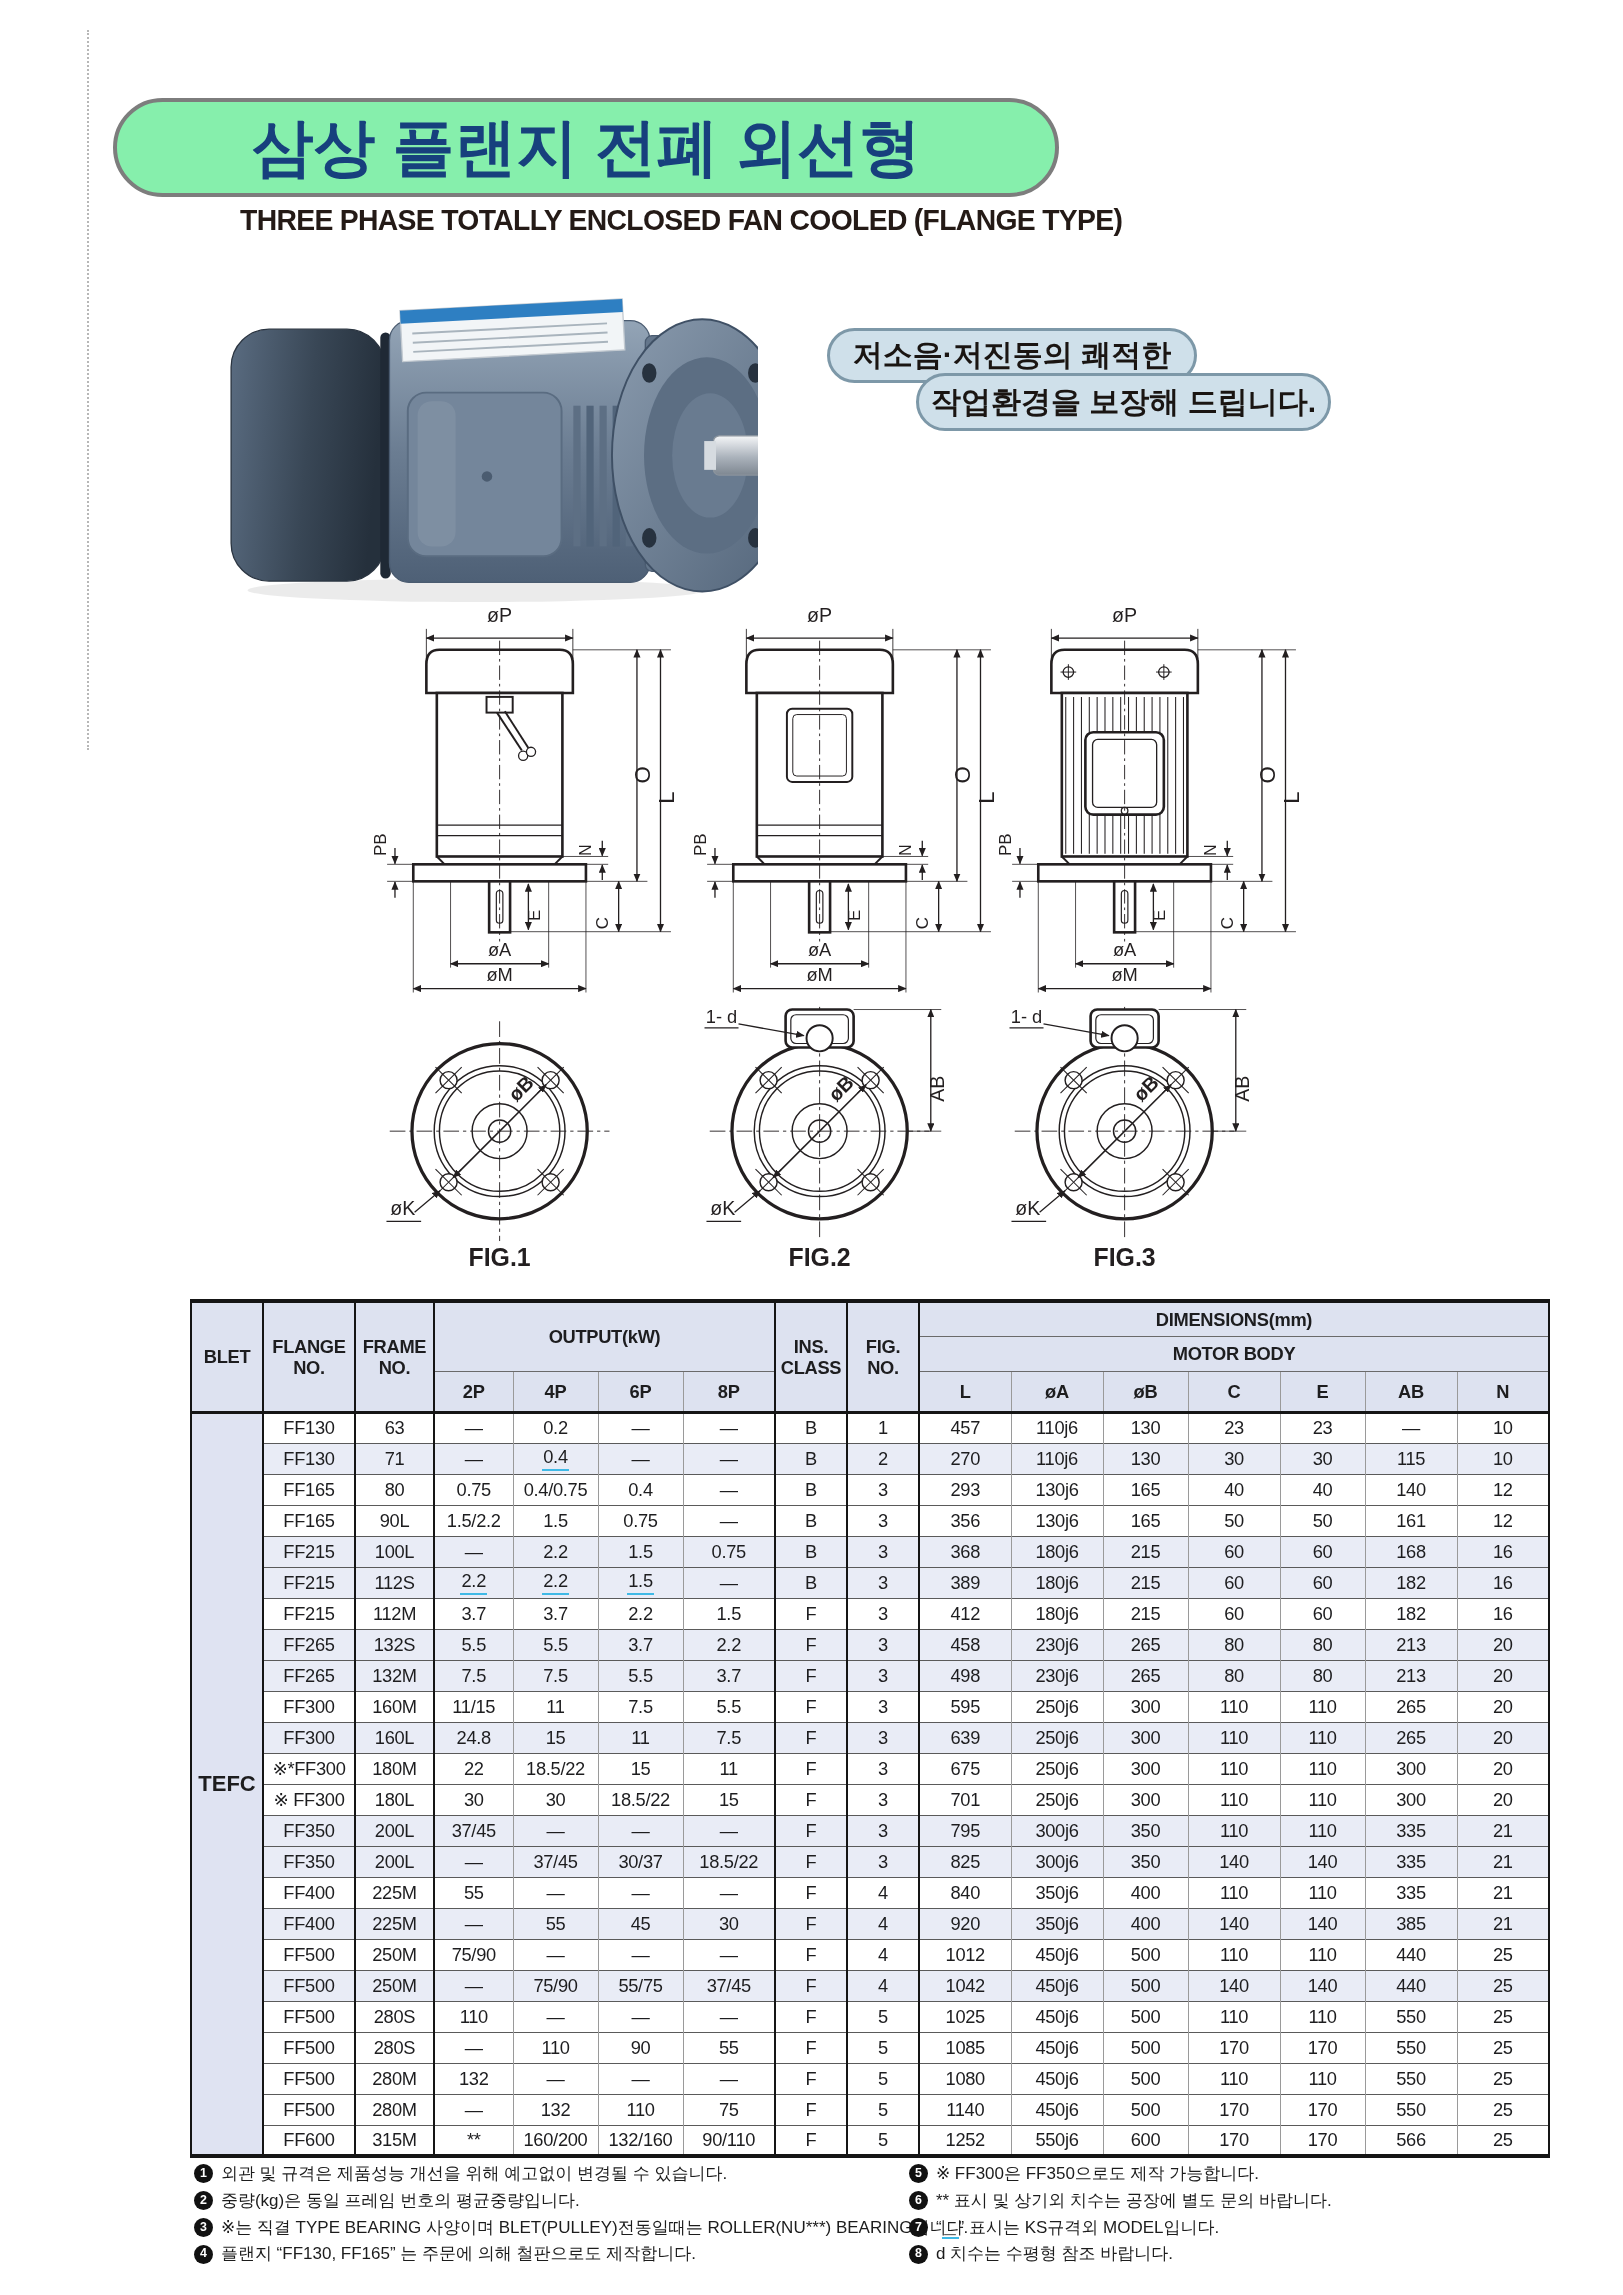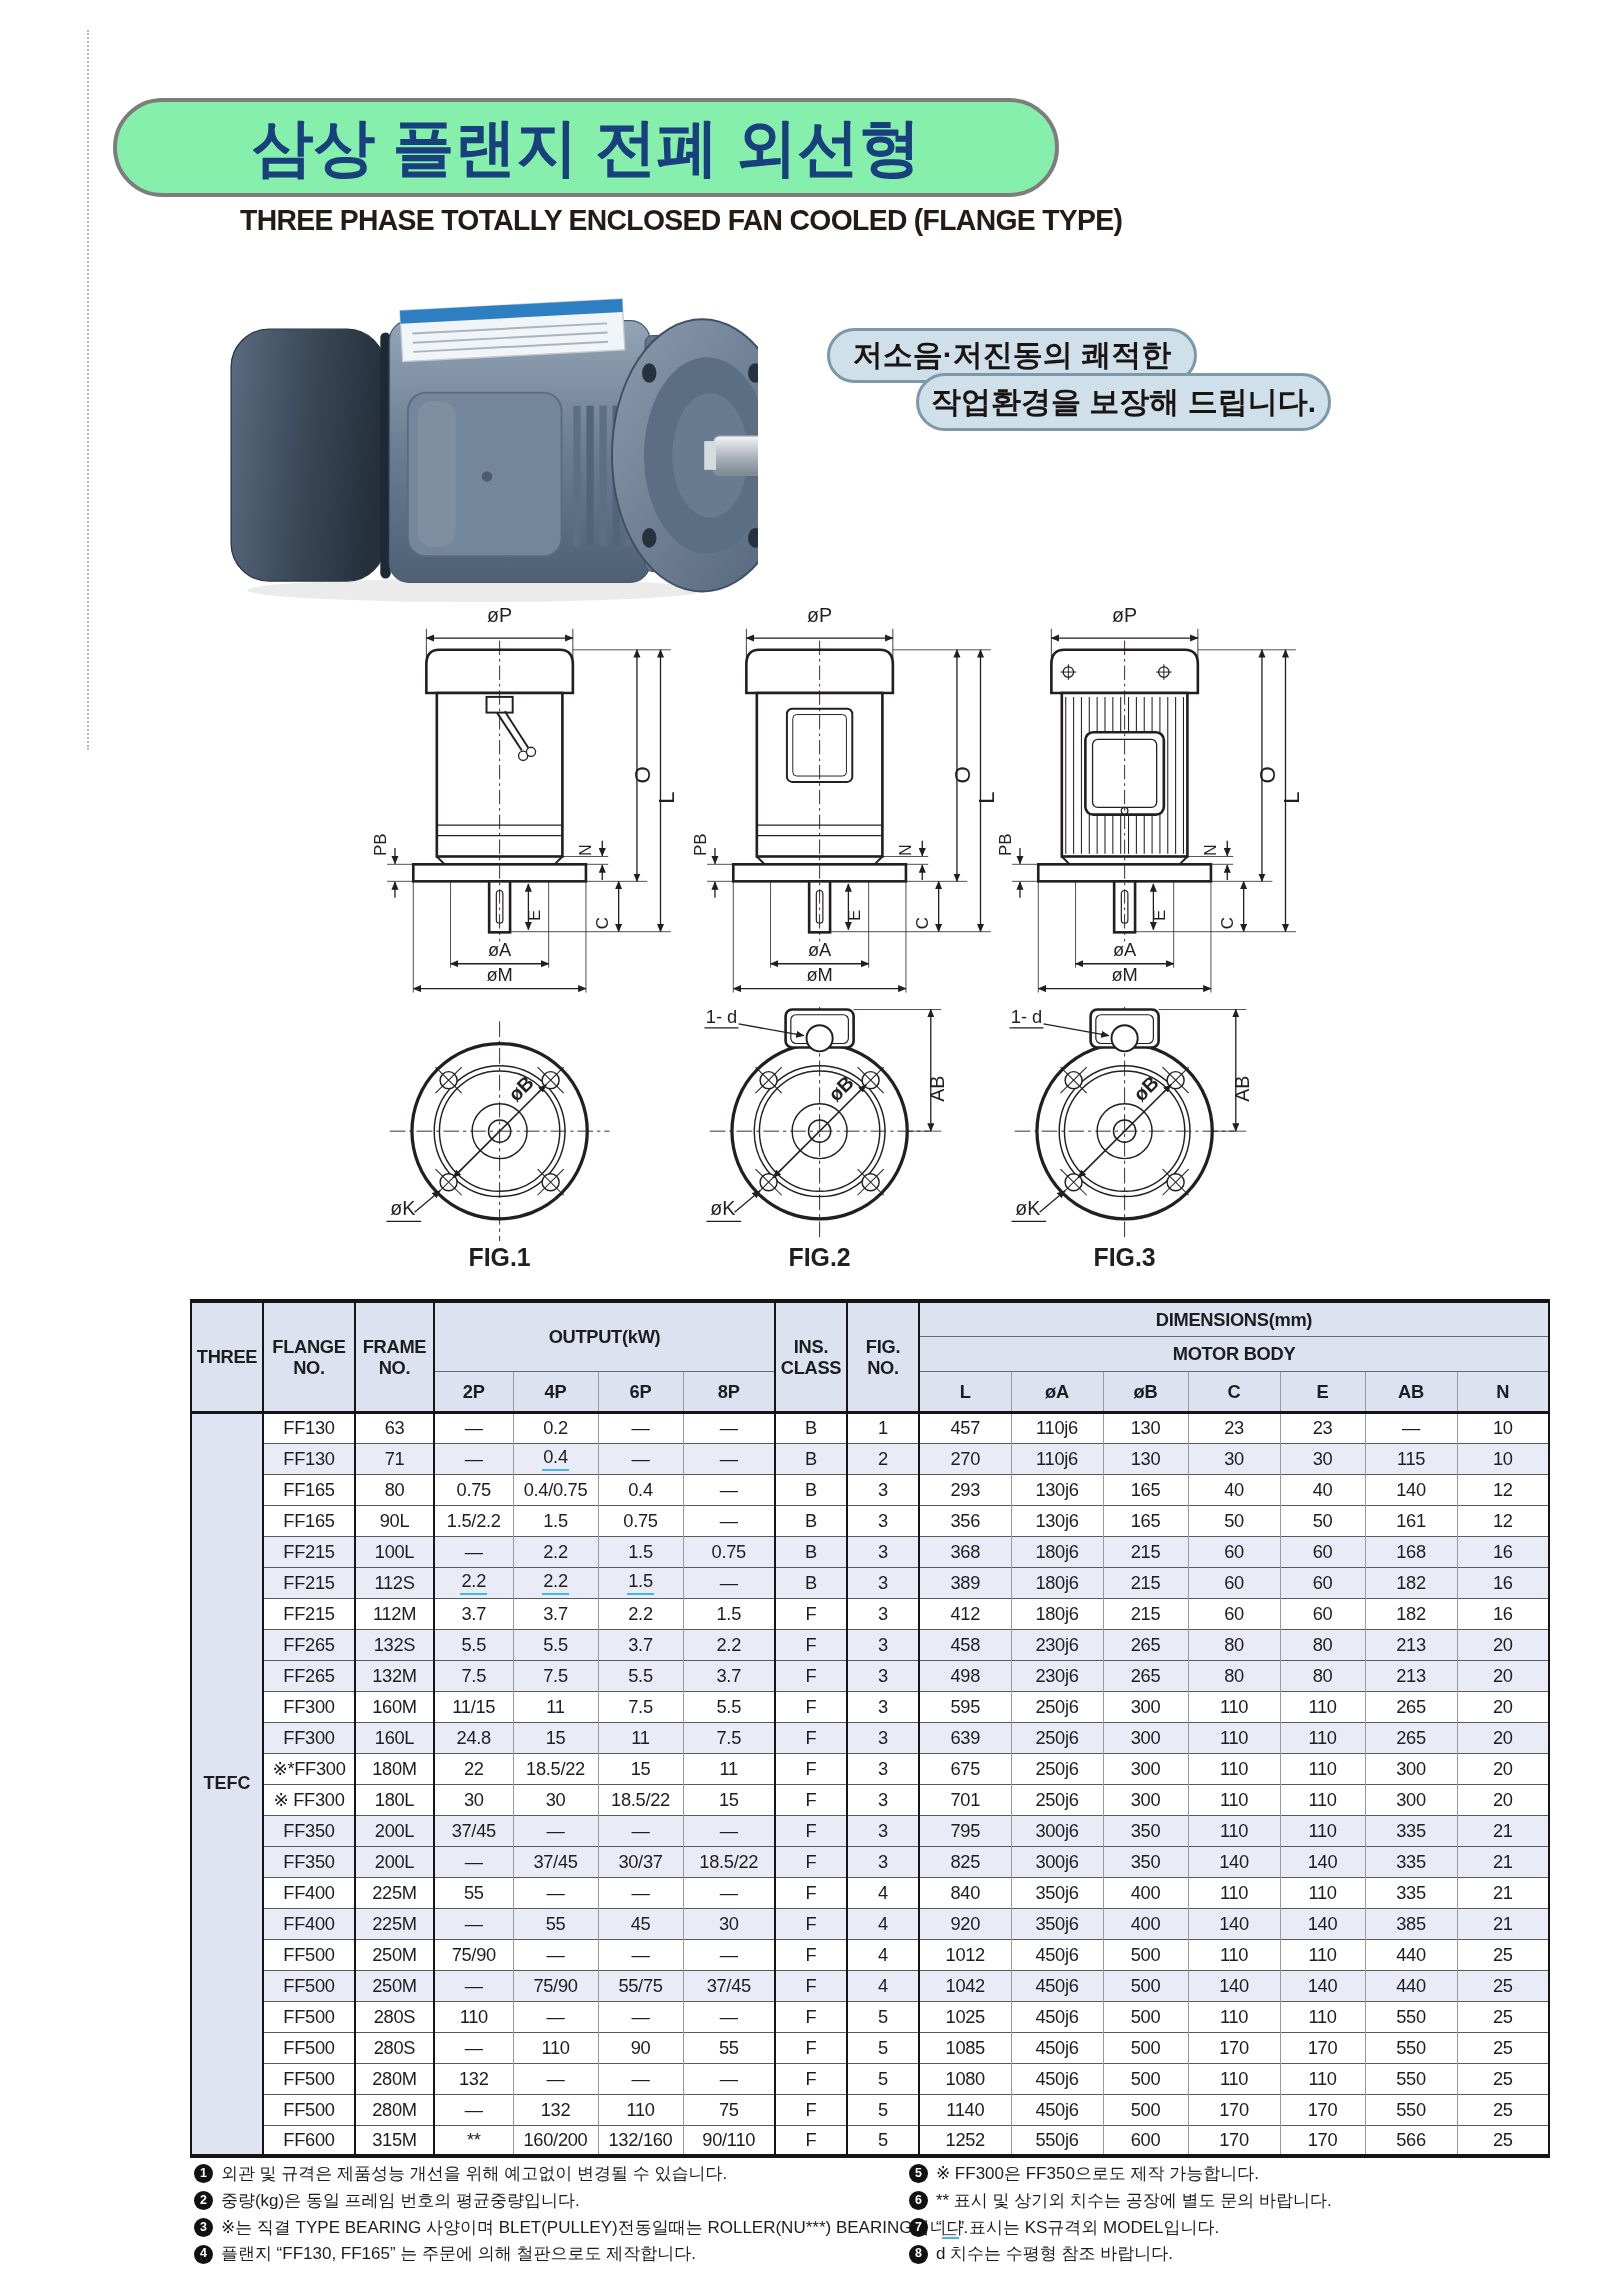--- a/index.html
+++ b/index.html
@@ -64,21 +64,21 @@
     border-bottom:1.3px solid #6a6a6a;line-height:21px;
   }
   #spec-table thead tr:nth-child(1) th{height:35px;}
   #spec-table thead tr:nth-child(2) th{height:35px;}
   #spec-table thead tr:nth-child(3) th{height:41px;}
   #spec-table thead th.hb{border-bottom:3.3px solid #151515;}
   #spec-table tbody td{height:31px;border-top:1.3px solid #5a5a5a;background:#fff;}
   #spec-table .bl{border-left:1px solid #9a9a9a;}
   #spec-table .blk{border-left:2px solid #151515;}
   #spec-table tr.shade td{background:var(--row-shade-bg);}
-  #spec-table td.type-cell{background:var(--type-col-bg) !important;font-size:18px;font-weight:bold;letter-spacing:0;}
+  #spec-table td.type-cell{background:var(--type-col-bg) !important;font-size:22px;font-weight:bold;letter-spacing:0;}
   .ks-u{display:inline-block;border-bottom:2.6px solid var(--accent-underline);padding:0 1.3px 0.7px 1.3px;}
 
   .footnotes{position:absolute;font-size:17px;color:#1c1c1c;}
   #footnotes-left{left:194px;top:2163px;width:700px;}
   #footnotes-right{left:909px;top:2163px;width:661px;}
   .fn{display:flex;gap:7.9px;align-items:flex-start;margin-bottom:5.2px;line-height:21.6px;white-space:nowrap;}
   .fn-num{
     flex:0 0 auto;width:19px;height:19px;border-radius:50%;background:#111;color:#fff;
     display:inline-flex;align-items:center;justify-content:center;font-size:12.4px;font-weight:bold;margin-top:1.3px;
   }
@@ -456,21 +456,21 @@
         <col style="width:92px">
         <col style="width:92px">
         <col style="width:85px">
         <col style="width:92px">
         <col style="width:85px">
         <col style="width:92px">
         <col style="width:92px">
       </colgroup>
       <thead>
         <tr>
-    <th rowspan="3" class="hb">THREE</th>
+    <th rowspan="3" class="hb">BLET</th>
     <th rowspan="3" class="blk hb">FLANGE<br>NO.</th>
     <th rowspan="3" class="blk hb">FRAME<br>NO.</th>
     <th colspan="4" rowspan="2" class="blk">OUTPUT(kW)</th>
     <th rowspan="3" class="blk hb">INS.<br>CLASS</th>
     <th rowspan="3" class="blk hb">FIG.<br>NO.</th>
     <th colspan="7" class="blk">DIMENSIONS(mm)</th>
         </tr>
         <tr>
           <th colspan="7" class="blk">MOTOR BODY</th>
         </tr>

